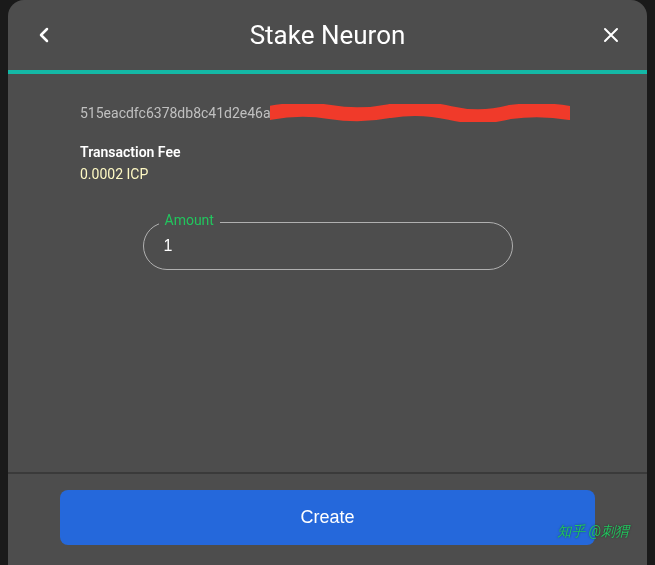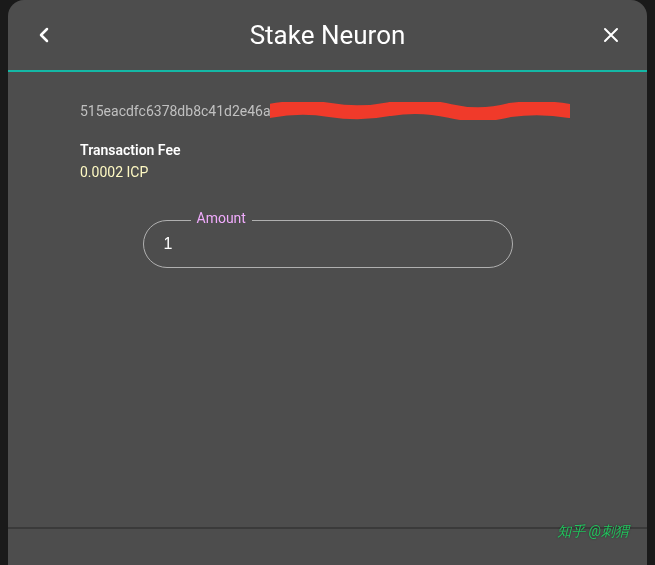--- a/index.html
+++ b/index.html
@@ -20,21 +20,21 @@
       margin: 0 8px;
       height: 100%;
       display: flex;
       flex-direction: column;
     }
     .header {
       display: flex;
       align-items: center;
       justify-content: space-between;
       padding: 20px 24px;
-      border-bottom: 2px solid #14b8a6;
+      border-bottom: 4px solid #14b8a6;
     }
     .header-title {
       color: #ffffff;
       font-size: 26px;
       font-weight: 400;
       flex: 1;
       text-align: center;
     }
     .icon-btn {
       width: 24px;
@@ -84,24 +84,23 @@
     }
     .amount-wrapper {
       position: relative;
       width: 370px;
     }
     .amount-label {
       position: absolute;
       top: -10px;
       left: 16px;
       background: #4d4d4d;
-      color: #f0abfc;
+      color: #22c55e;
       font-size: 14px;
       padding: 0 6px;
-      margin-left: 32px;
     }
     .amount-input {
       width: 100%;
       background: transparent;
       border: 1px solid #b0b0b0;
       border-radius: 999px;
       padding: 14px 20px;
       color: #ffffff;
       font-size: 16px;
       outline: none;
@@ -163,15 +162,16 @@
 
     <div class="amount-section">
       <div class="amount-wrapper">
         <div class="amount-label">Amount</div>
         <input class="amount-input" type="text" value="1" style="">
       </div>
     </div>
   </div>
 
   <div class="footer">
+    <button class="create-btn">Create</button>
     <div class="watermark">知乎 @刺猬</div>
   </div>
 </div>
 
 </body></html>

